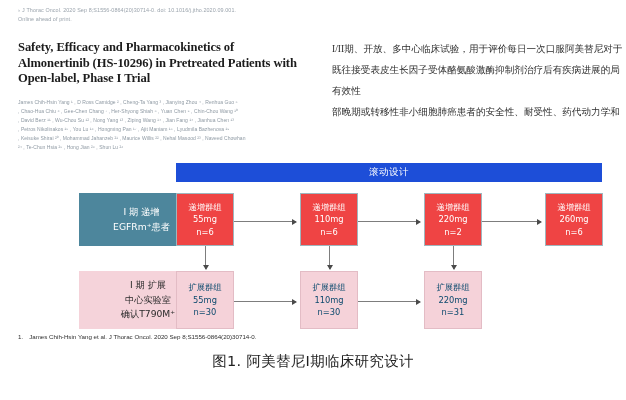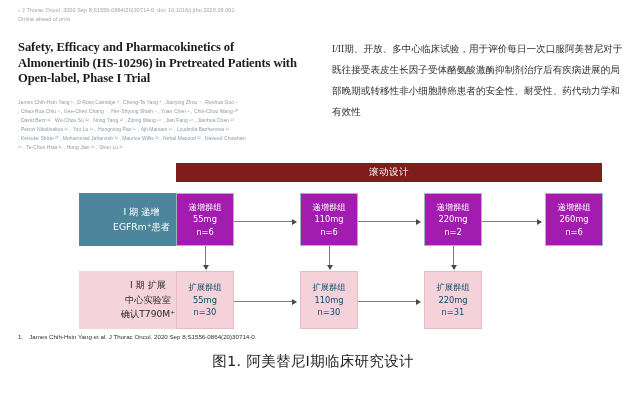--- a/index.html
+++ b/index.html
@@ -86,21 +86,21 @@
     left: 0; top: 155px;
     width: 626px;
     height: 185px;
   }
 
   #rolling-header {
     position: absolute;
     left: 176px; top: 8px;
     width: 426px;
     height: 19px;
-    background: #7f1d1d;
+    background: #1d4ed8;
     color: #ffffff;
     font-family: "DejaVu Sans", sans-serif;
     font-size: 9.5px;
     display: flex;
     align-items: center;
     justify-content: center;
     letter-spacing: 0.5px;
   }
 
   .group-label-box {
@@ -136,21 +136,21 @@
     position: absolute;
     box-sizing: border-box;
     display: flex;
     flex-direction: column;
     align-items: center;
     justify-content: center;
     text-align: center;
     border: 1px solid #9fb6be;
   }
   .cohort-box.esc {
-    background: #a21caf;
+    background: #ef4444;
     color: #ffffff;
     top: 38px;
     height: 53px;
     width: 58px;
   }
   .cohort-box.exp {
     background: #f5d2d9;
     color: #0c4a6e;
     border-color: #e3bcc5;
     top: 116px;
@@ -237,22 +237,22 @@
       <div class="author-line">, Petros Nikolinakos ¹⁵ , You Lu ¹⁶ , Hongming Pan ¹⁷ , Ajit Maniam ¹⁸ , Lyudmila Bazhenova ¹⁹</div>
       <div class="author-line">, Keisuke Shirai ²⁰ , Mohammad Jahanzeb ²¹ , Maurice Willis ²² , Nehal Masood ²³ , Naveed Chowhan</div>
       <div class="author-line">²⁴ , Te-Chun Hsia ²⁵ , Hong Jian ²⁶ , Shun Lu ²⁶</div>
     </div>
 
   </div>
 
   <div id="paper-right">
     <div class="cn-abstract-line">I/II期、开放、多中心临床试验，用于评价每日一次口服阿美替尼对于</div>
     <div class="cn-abstract-line">既往接受表皮生长因子受体酪氨酸激酶抑制剂治疗后有疾病进展的局</div>
+    <div class="cn-abstract-line">有效性</div>
     <div class="cn-abstract-line">部晚期或转移性非小细胞肺癌患者的安全性、耐受性、药代动力学和</div>
-    <div class="cn-abstract-line">有效性</div>
   </div>
 
 </div>
 
 <div id="diagram">
 
   <div id="rolling-header">滚动设计</div>
 
   <div class="group-label-box" id="esc-label-box">
     <div class="group-label-line">I 期 递增</div>

